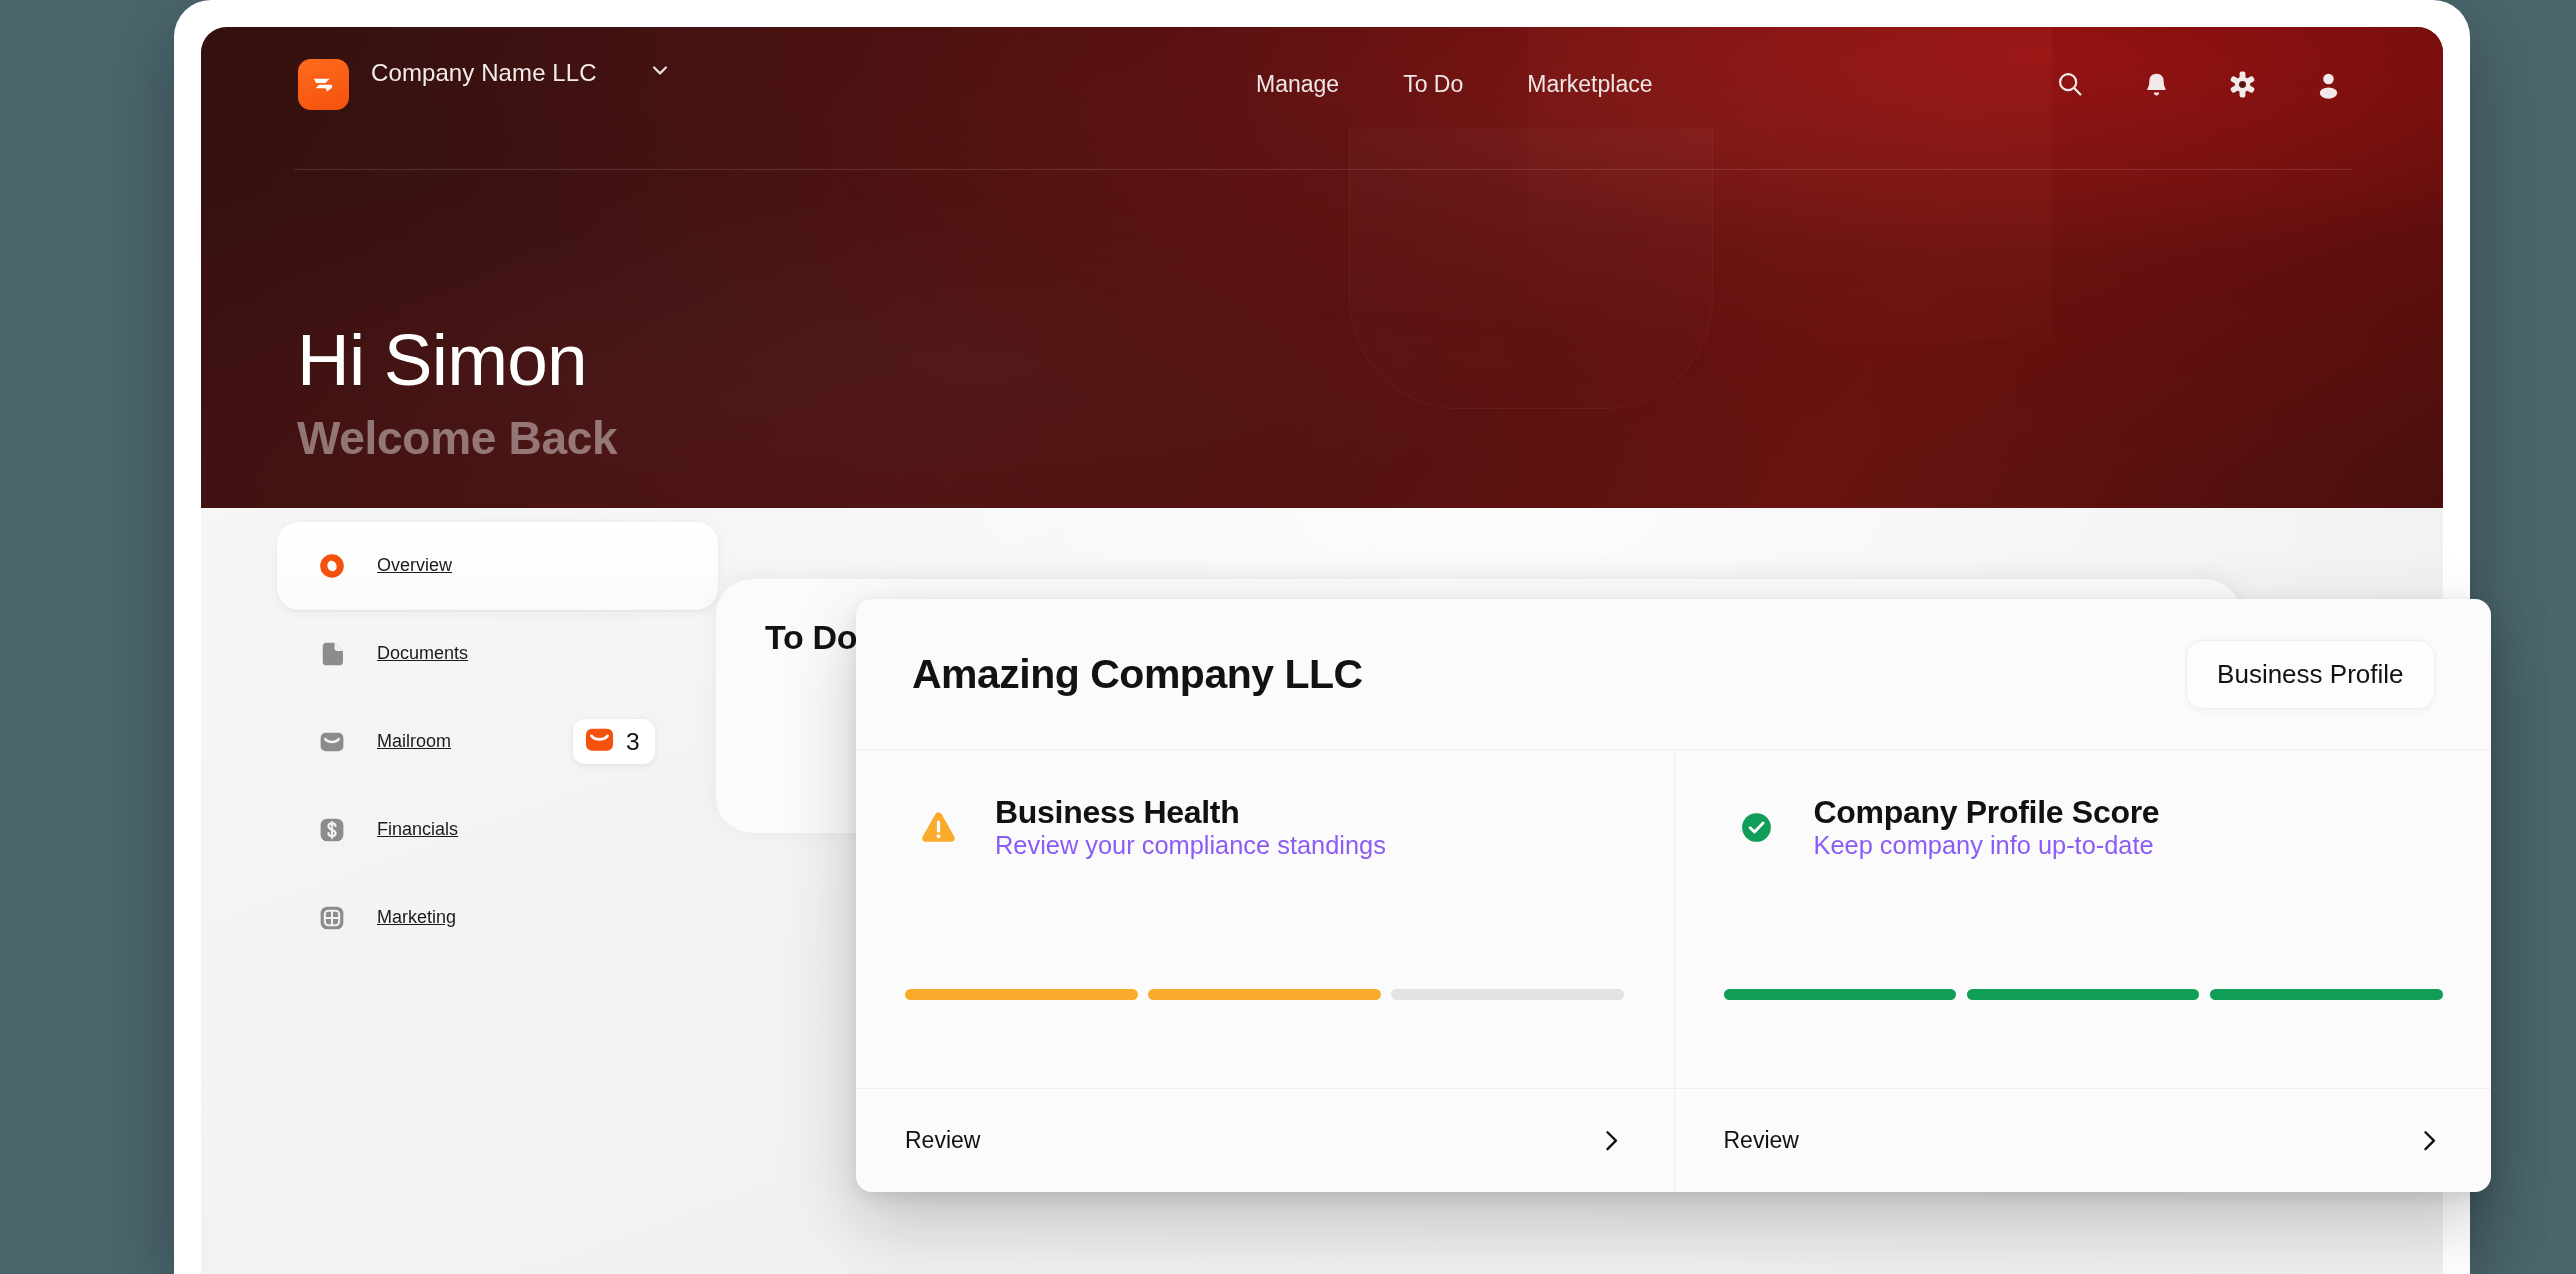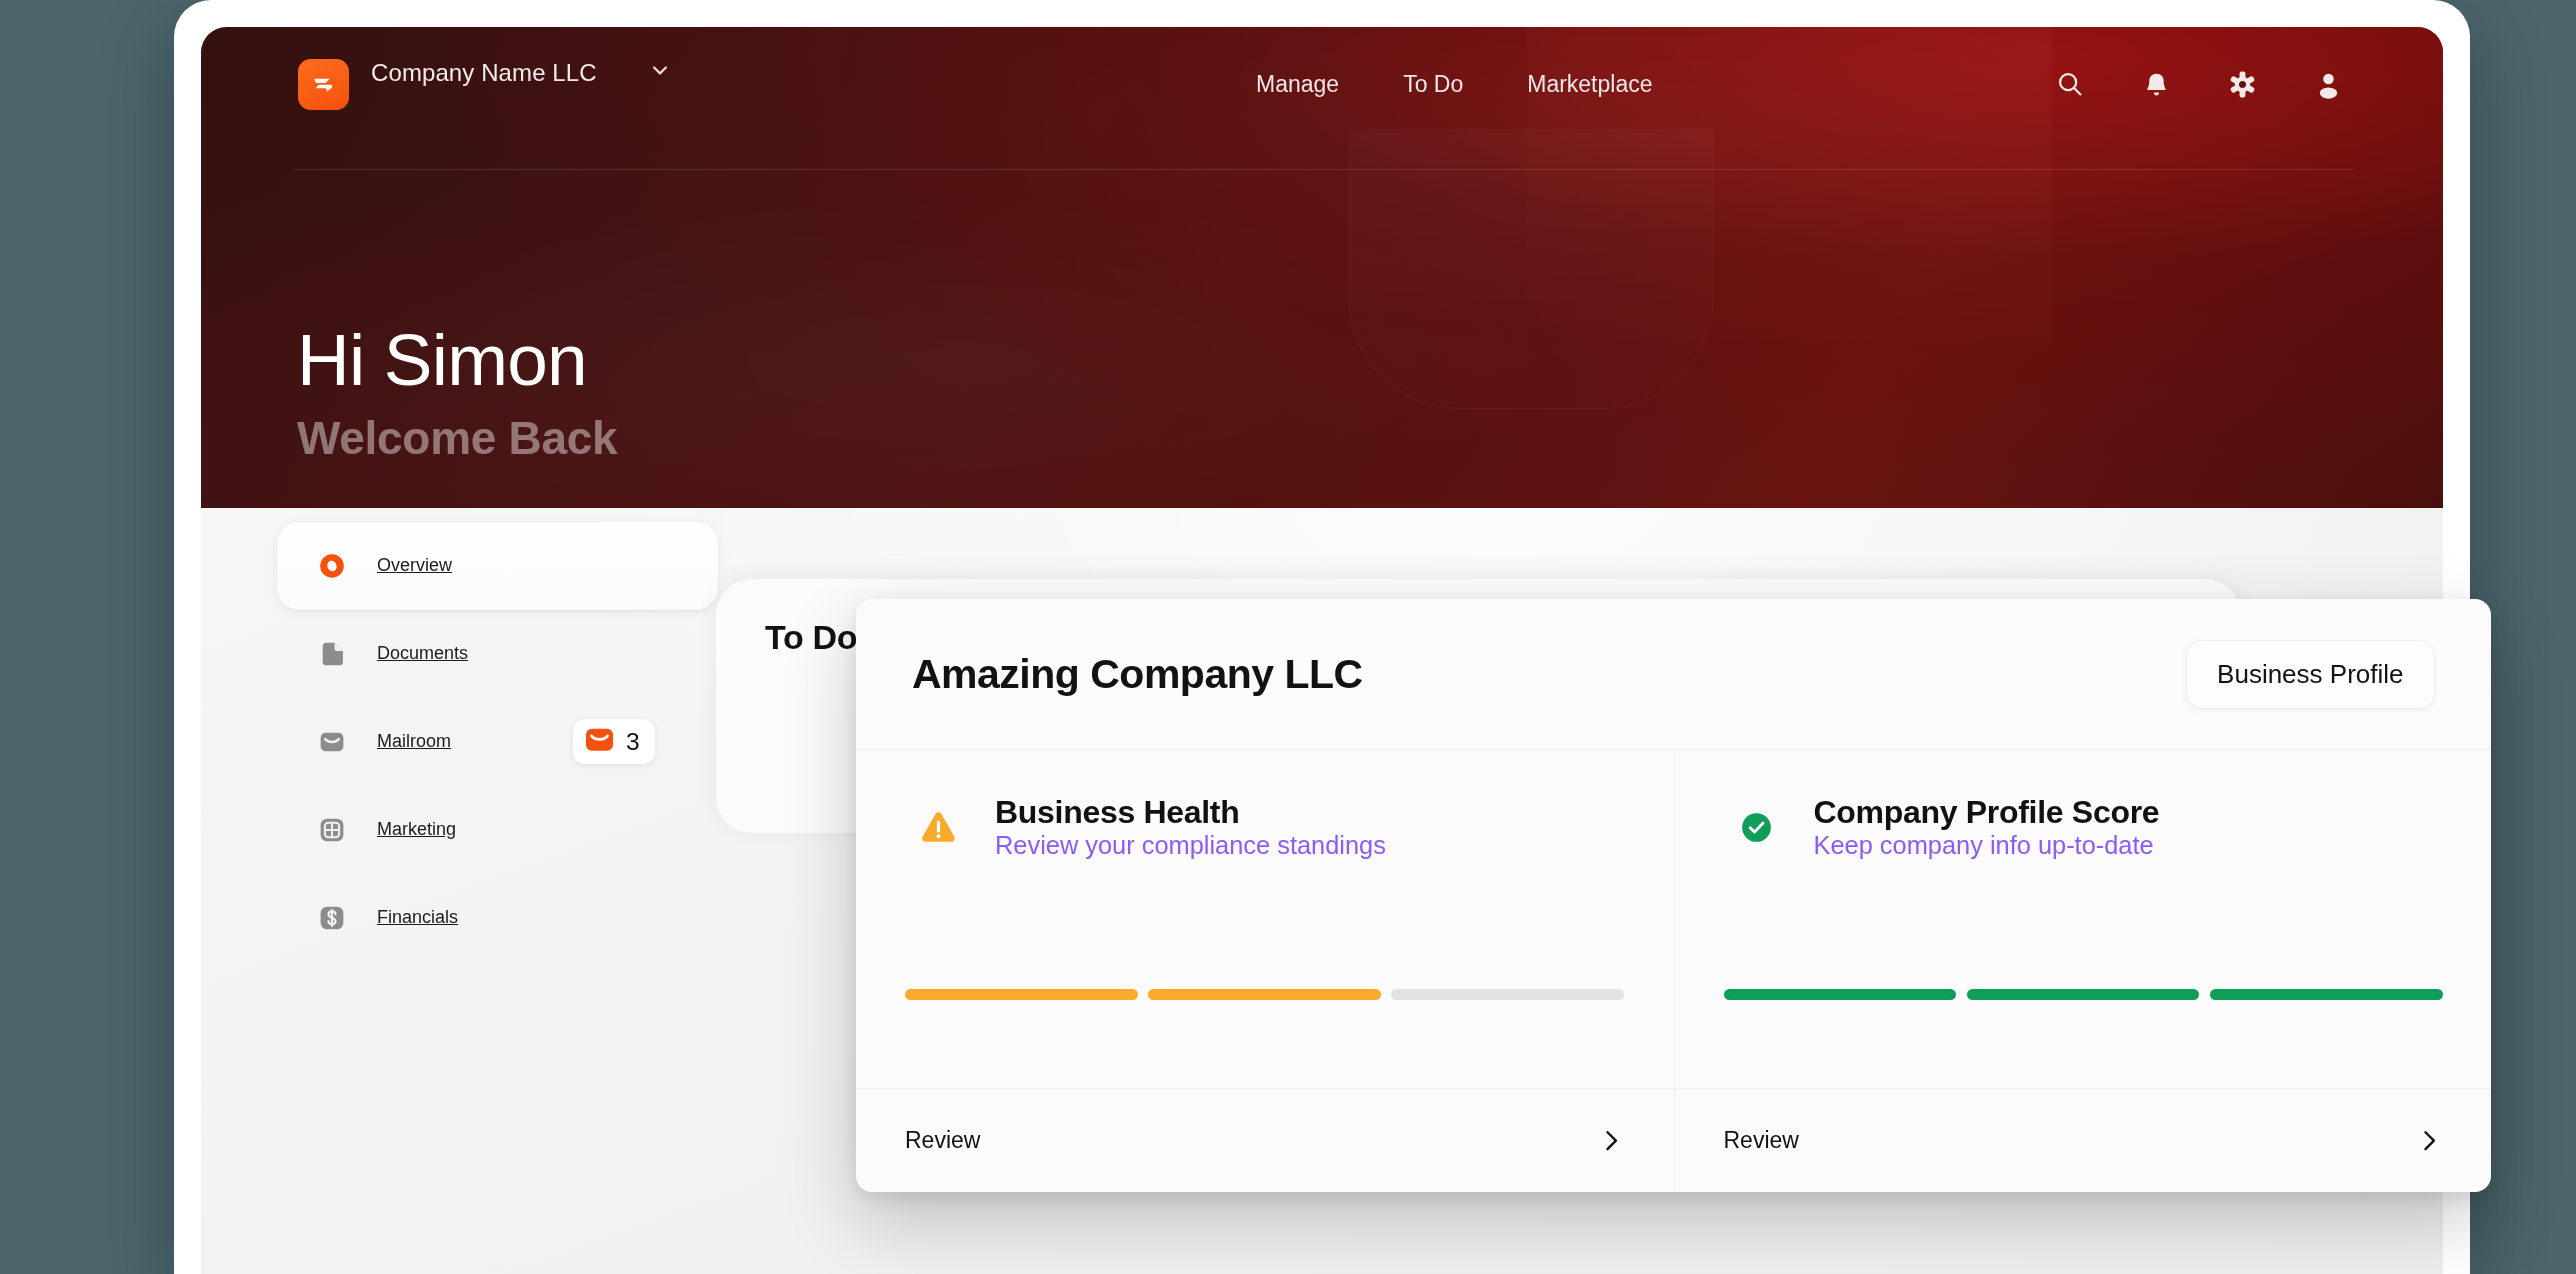--- a/index.html
+++ b/index.html
@@ -471,36 +471,36 @@
             </span>
             <span class="side-badge-count">3</span>
           </span>
         </div>
 
 
         <div class="side-item">
           <span class="side-ico">
             <svg width="32" height="32" viewBox="0 0 38 38">
               <rect x="5.5" y="5.5" width="27" height="27" rx="8" fill="#8c8c8c"></rect>
-              <rect x="10.5" y="10.5" width="17" height="17" rx="4" fill="none" stroke="#f1f1f1" stroke-width="2.4"></rect>
-              <path d="M19 10.5 L19 27.5 M10.5 19 L27.5 19" stroke="#f1f1f1" stroke-width="2.4"></path>
-            </svg>
-          </span>
-          <span class="side-label">Marketing</span>
+              <path d="M19 9.5 L19 28.5" stroke="#f1f1f1" stroke-width="2.6" stroke-linecap="round"></path>
+              <path d="M23.2 14.4 C23.2 12.3 21.3 11.2 19 11.2 C16.7 11.2 14.8 12.3 14.8 14.4 C14.8 19.5 23.2 17.7 23.2 22.8 C23.2 25 21.3 26.2 19 26.2 C16.7 26.2 14.8 25 14.8 22.8" fill="none" stroke="#f1f1f1" stroke-width="2.6" stroke-linecap="round"></path>
+            </svg>
+          </span>
+          <span class="side-label">Financials</span>
         </div>
 
         <div class="side-item">
           <span class="side-ico">
             <svg width="32" height="32" viewBox="0 0 38 38">
               <rect x="5.5" y="5.5" width="27" height="27" rx="8" fill="#8c8c8c"></rect>
-              <path d="M19 9.5 L19 28.5" stroke="#f1f1f1" stroke-width="2.6" stroke-linecap="round"></path>
-              <path d="M23.2 14.4 C23.2 12.3 21.3 11.2 19 11.2 C16.7 11.2 14.8 12.3 14.8 14.4 C14.8 19.5 23.2 17.7 23.2 22.8 C23.2 25 21.3 26.2 19 26.2 C16.7 26.2 14.8 25 14.8 22.8" fill="none" stroke="#f1f1f1" stroke-width="2.6" stroke-linecap="round"></path>
-            </svg>
-          </span>
-          <span class="side-label">Financials</span>
+              <rect x="10.5" y="10.5" width="17" height="17" rx="4" fill="none" stroke="#f1f1f1" stroke-width="2.4"></rect>
+              <path d="M19 10.5 L19 27.5 M10.5 19 L27.5 19" stroke="#f1f1f1" stroke-width="2.4"></path>
+            </svg>
+          </span>
+          <span class="side-label">Marketing</span>
         </div>
 
       </div>
     </div>
   </div>
 </div>
 
 <div class="todo-card">
   <div class="todo-head">
     <span class="todo-title">To Do</span>

